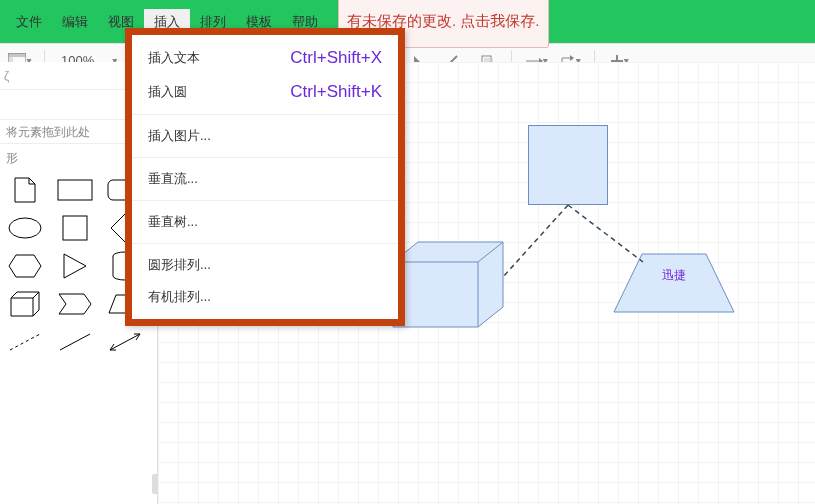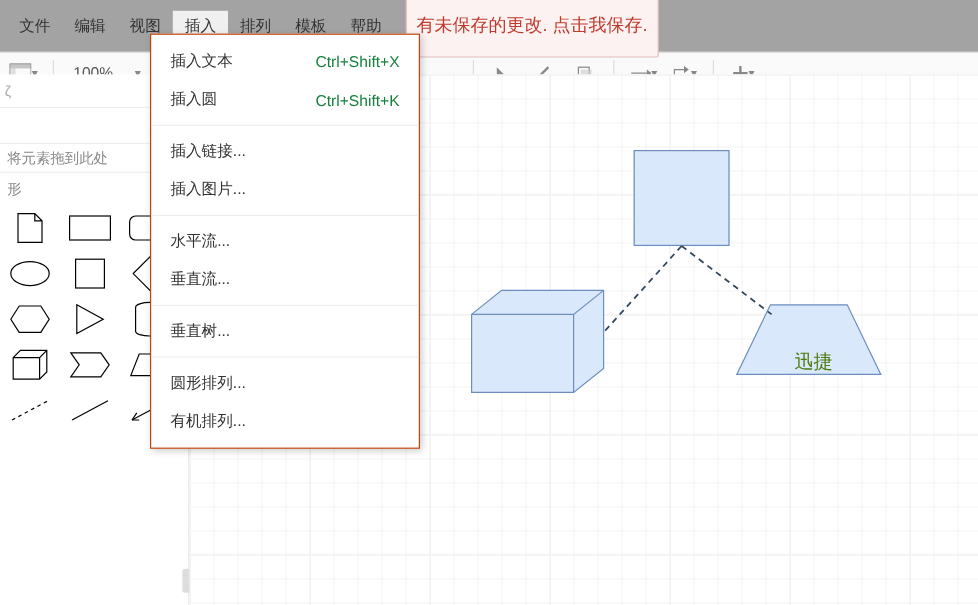--- a/index.html
+++ b/index.html
@@ -1,18 +1,18 @@
 <!DOCTYPE html>
 <html><head>
 <meta charset="utf-8">
 <style>
 * { box-sizing: border-box; margin: 0; padding: 0; font-family: "Microsoft YaHei", sans-serif; font-size: 13px; }
 body { width: 815px; height: 504px; overflow: hidden; background: #fff; position: relative; }
 
-.menubar { height: 44px; background: #a3a3a3; border-bottom: 1px solid #e0e0e0; display: flex; align-items: center; padding-left: 6px; }
+.menubar { height: 44px; background: #22c55e; border-bottom: 1px solid #e0e0e0; display: flex; align-items: center; padding-left: 6px; }
 .menubar-item { padding: 4px 10px; cursor: pointer; color: #333; }
 .menubar-item.active { background: #f0f0f0; }
 .unsaved { margin-left: 10px; color: #c0392b; font-size: 15px; border: 1px solid #e6baba; background: #fdf2f2; padding: 16px 8px; border-radius: 2px; }
 
 .toolbar { height: 34px; background: #fafafa; border-bottom: 1px solid #e0e0e0; display: flex; align-items: center; padding: 0 6px; gap: 6px; }
 .tool-btn { width: 28px; height: 26px; display: flex; align-items: center; justify-content: center; color: #555; cursor: pointer; border-radius: 2px; }
 .tool-sep { width: 1px; height: 22px; background: #ddd; margin: 0 4px; }
 .zoom { color: #555; padding: 0 6px; display:flex; align-items:center; gap:18px;}
 .down-caret{font-size:10px;color:#888;}
 
@@ -31,27 +31,27 @@
 .grid { position: absolute; inset: 0;
   background-image: linear-gradient(#f3f3f3 1px, transparent 1px),
                     linear-gradient(90deg, #f3f3f3 1px, transparent 1px),
                     linear-gradient(#eaeaea 1px, transparent 1px),
                     linear-gradient(90deg, #eaeaea 1px, transparent 1px);
   background-size: 20px 20px, 20px 20px, 100px 100px, 100px 100px;
 }
 .shape-layer{position:absolute;inset:0;}
 .rect-shape{position:absolute;left:370px;top:63px;width:80px;height:80px;background:#dae8fc;border:1px solid #6c8ebf;}
 .trap-shape{position:absolute;left:454px;top:190px;}
-.trap-label{position:absolute;left:504px;top:230px;font-size:16px;color:#4d7c0f;}
+.trap-label{position:absolute;left:504px;top:205px;font-size:12px;color:#6d28d9;}
 .cube-shape{position:absolute;left:230px;top:175px;}
 .dash-line1{position:absolute;left:330px;top:135px;}
 
-.dropdown { position: absolute; left: 125px; top: 28px; width: 225px; background: #fff; border: 1px solid #c2410c; box-shadow: 2px 2px 6px rgba(0,0,0,0.2); z-index: 50; padding: 6px 0; }
+.dropdown { position: absolute; left: 125px; top: 28px; width: 280px; background: #fff; border: 7px solid #c2410c; box-shadow: 2px 2px 6px rgba(0,0,0,0.2); z-index: 50; padding: 6px 0; }
 .dd-item { display: flex; justify-content: space-between; align-items: center; padding: 7px 16px; color: #333; cursor: pointer; }
-.dd-shortcut { color: #15803d; font-size: 13px; }
+.dd-shortcut { color: #6d28d9; font-size: 17px; }
 .dd-sep { height: 1px; background: #eee; margin: 5px 0; }
 </style>
 </head>
 <body>
 
 <div class="menubar">
   <div class="menubar-item">文件</div>
   <div class="menubar-item">编辑</div>
   <div class="menubar-item">视图</div>
   <div class="menubar-item active">插入</div>
@@ -239,30 +239,24 @@
   <div class="dd-item">
       <span>插入文本</span>
       <span class="dd-shortcut">Ctrl+Shift+X</span>
     </div>
   <div class="dd-item">
       <span>插入圆</span>
       <span class="dd-shortcut">Ctrl+Shift+K</span>
     </div>
   <div class="dd-sep"></div>
   <div class="dd-item">
-      <span>插入链接...</span>
-    </div>
-  <div class="dd-item">
       <span>插入图片...</span>
     </div>
   <div class="dd-sep"></div>
   <div class="dd-item">
-      <span>水平流...</span>
-    </div>
-  <div class="dd-item">
       <span>垂直流...</span>
     </div>
   <div class="dd-sep"></div>
   <div class="dd-item">
       <span>垂直树...</span>
     </div>
   <div class="dd-sep"></div>
   <div class="dd-item">
       <span>圆形排列...</span>
     </div>

